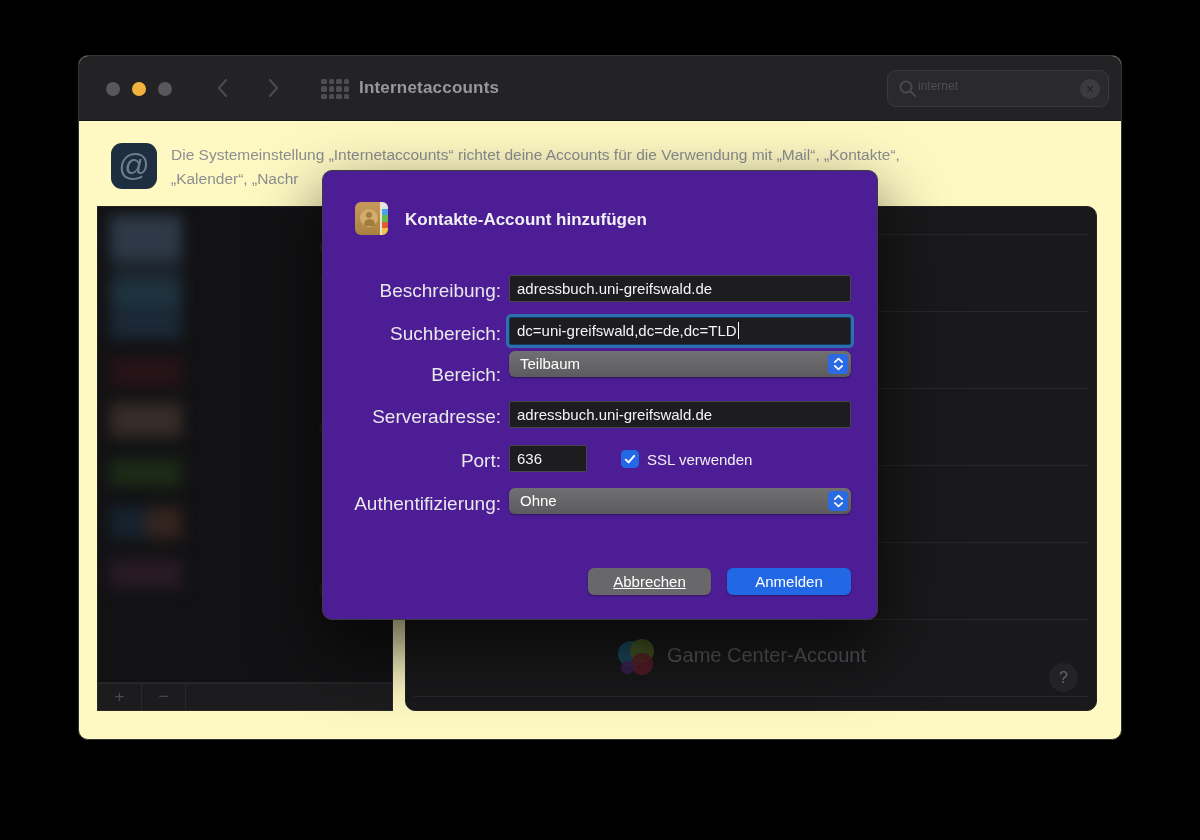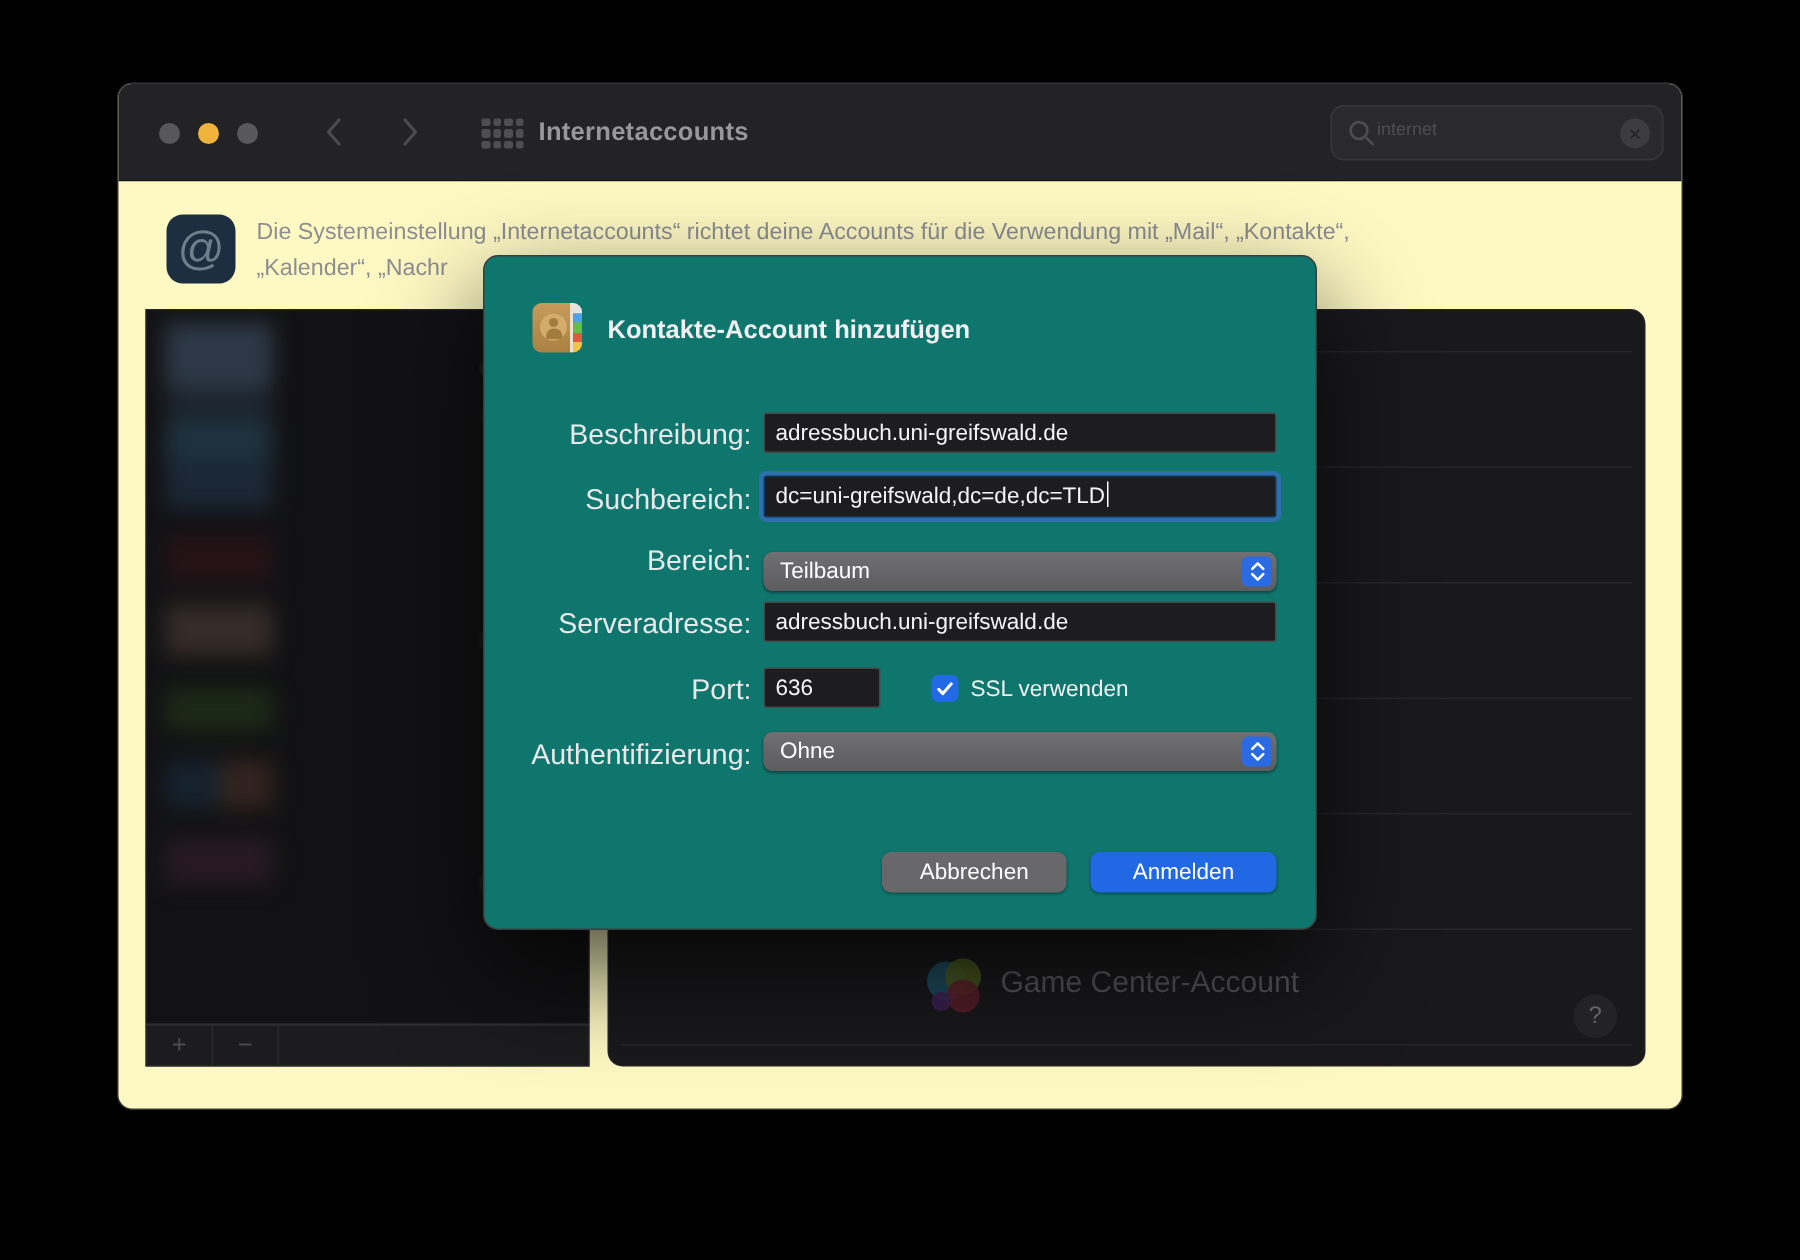--- a/index.html
+++ b/index.html
@@ -49,21 +49,21 @@
   .gc-icon{position:absolute;left:539px;top:583px;width:38px;height:38px;filter:blur(.5px);}
   .gc-icon i{position:absolute;border-radius:50%;opacity:.85;}
   .gc1{left:0;top:2px;width:26px;height:26px;background:#1d5468;}
   .gc2{left:12px;top:0;width:24px;height:24px;background:#4e5c1d;}
   .gc3{left:13px;top:14px;width:22px;height:22px;background:#5e1e2a;}
   .gc4{left:3px;top:22px;width:13px;height:13px;background:#3f2257;}
   .helpbtn{position:absolute;left:970px;top:607px;width:29px;height:29px;border-radius:50%;background:#232326;
            color:#646469;font-size:16px;display:flex;align-items:center;justify-content:center;}
 
   
-  .dialog{position:absolute;left:322px;top:170px;width:556px;height:450px;background:#0f766e;
+  .dialog{position:absolute;left:322px;top:170px;width:556px;height:450px;background:#4c1d95;
           border:1px solid #3c3c3e;border-radius:10px;box-sizing:border-box;
           box-shadow:0 28px 70px rgba(0,0,0,.7);}
   .book{position:absolute;left:32px;top:31px;width:33px;height:33px;border-radius:6px;
         background:linear-gradient(180deg,#c69a5a,#aa8142);overflow:hidden;}
   .book .tabs{position:absolute;right:0;top:0;bottom:0;width:6px;display:flex;flex-direction:column;}
   .book .tabs i{flex:1;display:block;}
   .book .page{position:absolute;right:6px;top:0;bottom:0;width:2px;background:#e9e2d2;}
   .pc{position:absolute;left:5px;top:7px;width:18px;height:18px;border-radius:50%;background:#d3ab6b;}
   .pc::before{content:"";position:absolute;left:6px;top:3px;width:6px;height:6px;border-radius:50%;background:#a17c3e;}
   .pc::after{content:"";position:absolute;left:3.5px;top:9.5px;width:11px;height:7px;border-radius:6px 6px 2px 2px;background:#a17c3e;}
@@ -83,21 +83,21 @@
          box-shadow:0 1px 2px rgba(0,0,0,.4);}
   .popcap{position:absolute;right:3px;top:3px;bottom:3px;width:20px;border-radius:4px;background:#2a6be4;
           display:flex;align-items:center;justify-content:center;}
 
   .checkbox{position:absolute;left:298px;width:18px;height:18px;border-radius:4.5px;background:#2169e5;
             display:flex;align-items:center;justify-content:center;}
   .ssl-label{position:absolute;left:324px;font-size:15px;color:#f0f0f2;}
 
   .btn{position:absolute;height:27px;border-radius:6px;font-size:15px;color:#ffffff;
        display:flex;align-items:center;justify-content:center;box-shadow:0 1px 2px rgba(0,0,0,.35);}
-  .btn.cancel{left:265px;top:397px;width:123px;background:#68686b;}
+  .btn.cancel{left:265px;top:397px;width:123px;background:#68686b;text-decoration:underline;}
   .btn.submit{left:404px;top:397px;width:124px;background:#2168e4;}
 </style>
 </head>
 <body>
 
 <div class="stage">
 
   <div class="window">
 
     <div class="titlebar">
@@ -211,21 +211,21 @@
     </div>
     <div class="dlg-title">Kontakte-Account hinzufügen</div>
 
     <div class="flabel" style="top:109px;">Beschreibung:</div>
     <div class="tfield" style="top:104px;">adressbuch.uni-greifswald.de</div>
 
     <div class="flabel" style="top:152px;">Suchbereich:</div>
     <div class="tfield focused" style="top:146px;height:28px;line-height:26px;"><span>dc=uni-greifswald,dc=de,dc=TLD</span><span class="caret"></span></div>
 
     <div class="flabel" style="top:193px;">Bereich:</div>
-    <div class="popup" style="top:197px;"><span>Teilbaum</span>
+    <div class="popup" style="top:180px;"><span>Teilbaum</span>
       <span class="popcap">
         <svg width="11" height="14" viewBox="0 0 11 14">
             <path d="M1.8 5.2 L5.5 1.6 L9.2 5.2" stroke="#fff" stroke-width="1.7" fill="none" stroke-linecap="round" stroke-linejoin="round"></path>
             <path d="M1.8 8.8 L5.5 12.4 L9.2 8.8" stroke="#fff" stroke-width="1.7" fill="none" stroke-linecap="round" stroke-linejoin="round"></path>
           </svg>
       </span>
     </div>
 
     <div class="flabel" style="top:235px;">Serveradresse:</div>
     <div class="tfield" style="top:230px;">adressbuch.uni-greifswald.de</div>

